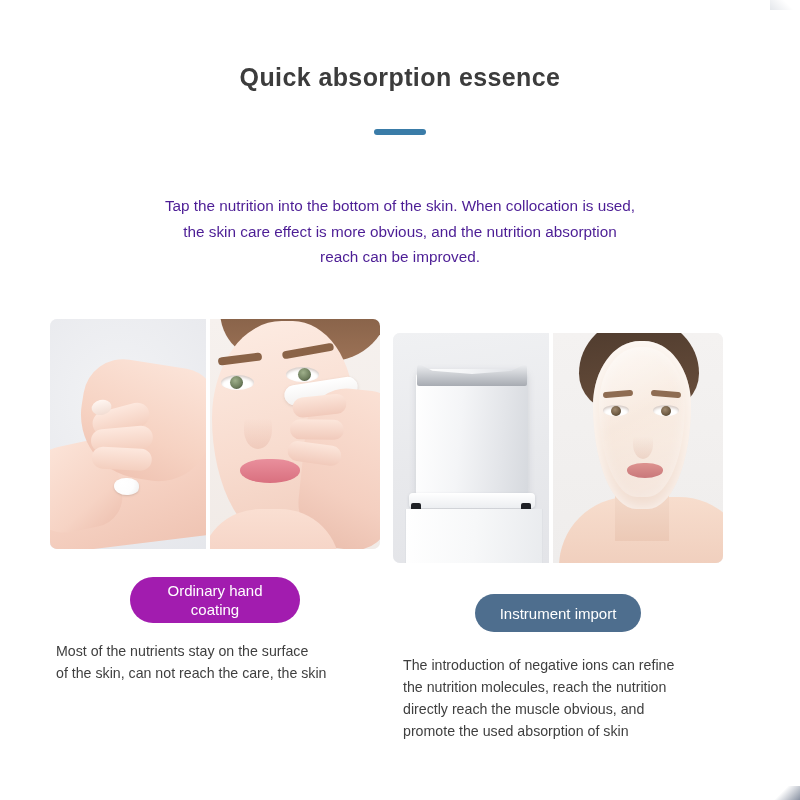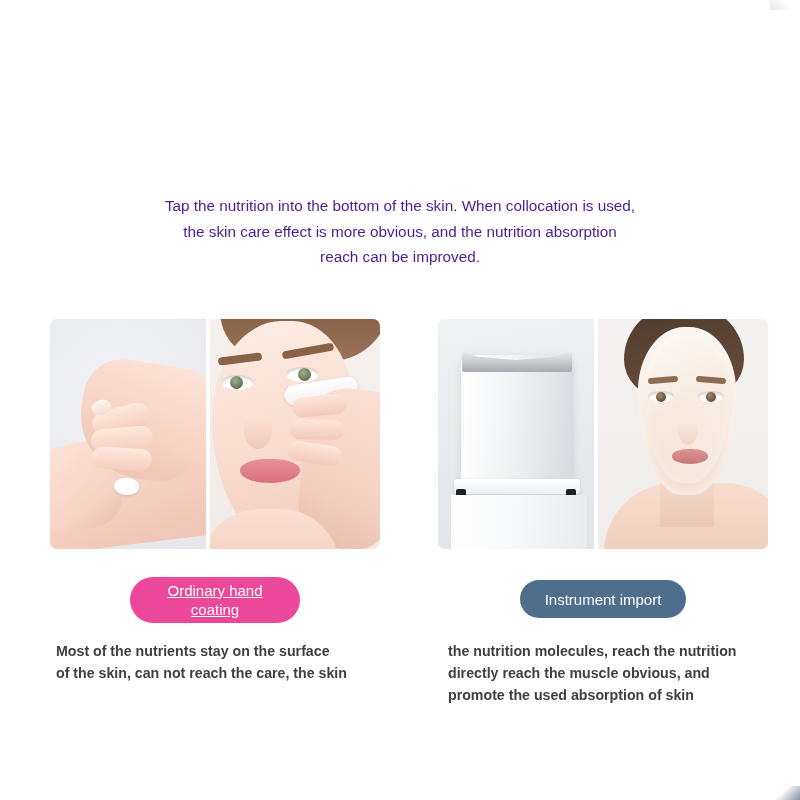--- a/index.html
+++ b/index.html
@@ -68,21 +68,21 @@
     left: 0;
     width: 800px;
     height: 420px;
   }
   .col {
     position: absolute;
     top: 0;
     width: 330px;
   }
   .col-left  { left: 50px; }
-  .col-right { left: 438px; }
+  .col-right { left: 393px; margin-top: 14px; }
 
   .photo-panel {
     position: relative;
     width: 330px;
     height: 230px;
     border-radius: 7px;
     overflow: hidden;
     background: #f3f4f6;
     display: flex;
     box-shadow: 0 0 0 0 rgba(0,0,0,0);
@@ -395,40 +395,38 @@
     color: #ffffff;
     font-size: 15px;
     line-height: 19px;
     border-radius: 999px;
     box-sizing: border-box;
   }
   .badge-gray {
     width: 170px;
     min-height: 44px;
     padding: 4px 12px;
-    background: #ec4899;
-    text-decoration: underline;
+    background: #a21caf;
   }
   .badge-blue {
     width: 166px;
     min-height: 38px;
     padding: 6px 14px;
     background: #4e6e8e;
     margin-top: 3px;
   }
 
   
   .body-copy {
     position: absolute;
     top: 321px;
     width: 330px;
     font-size: 14.2px;
     line-height: 22px;
     color: #3f3f3f;
-    font-weight: bold;
   }
   .body-left  { left: 6px; }
   .body-right { left: 10px; }
   .copy-line { display: block; white-space: nowrap; }
 
   
   .corner-artifact {
     position: absolute;
     right: 0;
     bottom: 0;
@@ -445,20 +443,24 @@
     height: 10px;
     background: linear-gradient(225deg, rgba(255,255,255,0) 40%, rgba(210,215,222,0.6) 100%);
     pointer-events: none;
   }
 </style>
 </head>
 <body>
 
 <div class="page">
 
+  <div class="header">
+    <h1 class="page-title">Quick absorption essence</h1>
+    <div class="accent-bar"></div>
+  </div>
 
   <div class="intro">
     <span class="intro-line">Tap the nutrition into the bottom of the skin. When collocation is used,</span>
     <span class="intro-line">the skin care effect is more obvious, and the nutrition absorption</span>
     <span class="intro-line">reach can be improved.</span>
   </div>
 
   <div class="compare">
 
     <div class="col col-left">
@@ -542,20 +544,21 @@
             <div class="mask-lips"></div>
           </div>
         </div>
       </div>
 
       <div class="badge-row">
         <div class="badge badge-blue">Instrument import</div>
       </div>
 
       <div class="body-copy body-right">
+        <span class="copy-line">The introduction of negative ions can refine</span>
         <span class="copy-line">the nutrition molecules, reach the nutrition</span>
         <span class="copy-line">directly reach the muscle obvious, and</span>
         <span class="copy-line">promote the used absorption of skin</span>
       </div>
     </div>
 
   </div>
 
   <div class="corner-artifact-top"></div>
   <div class="corner-artifact"></div>

